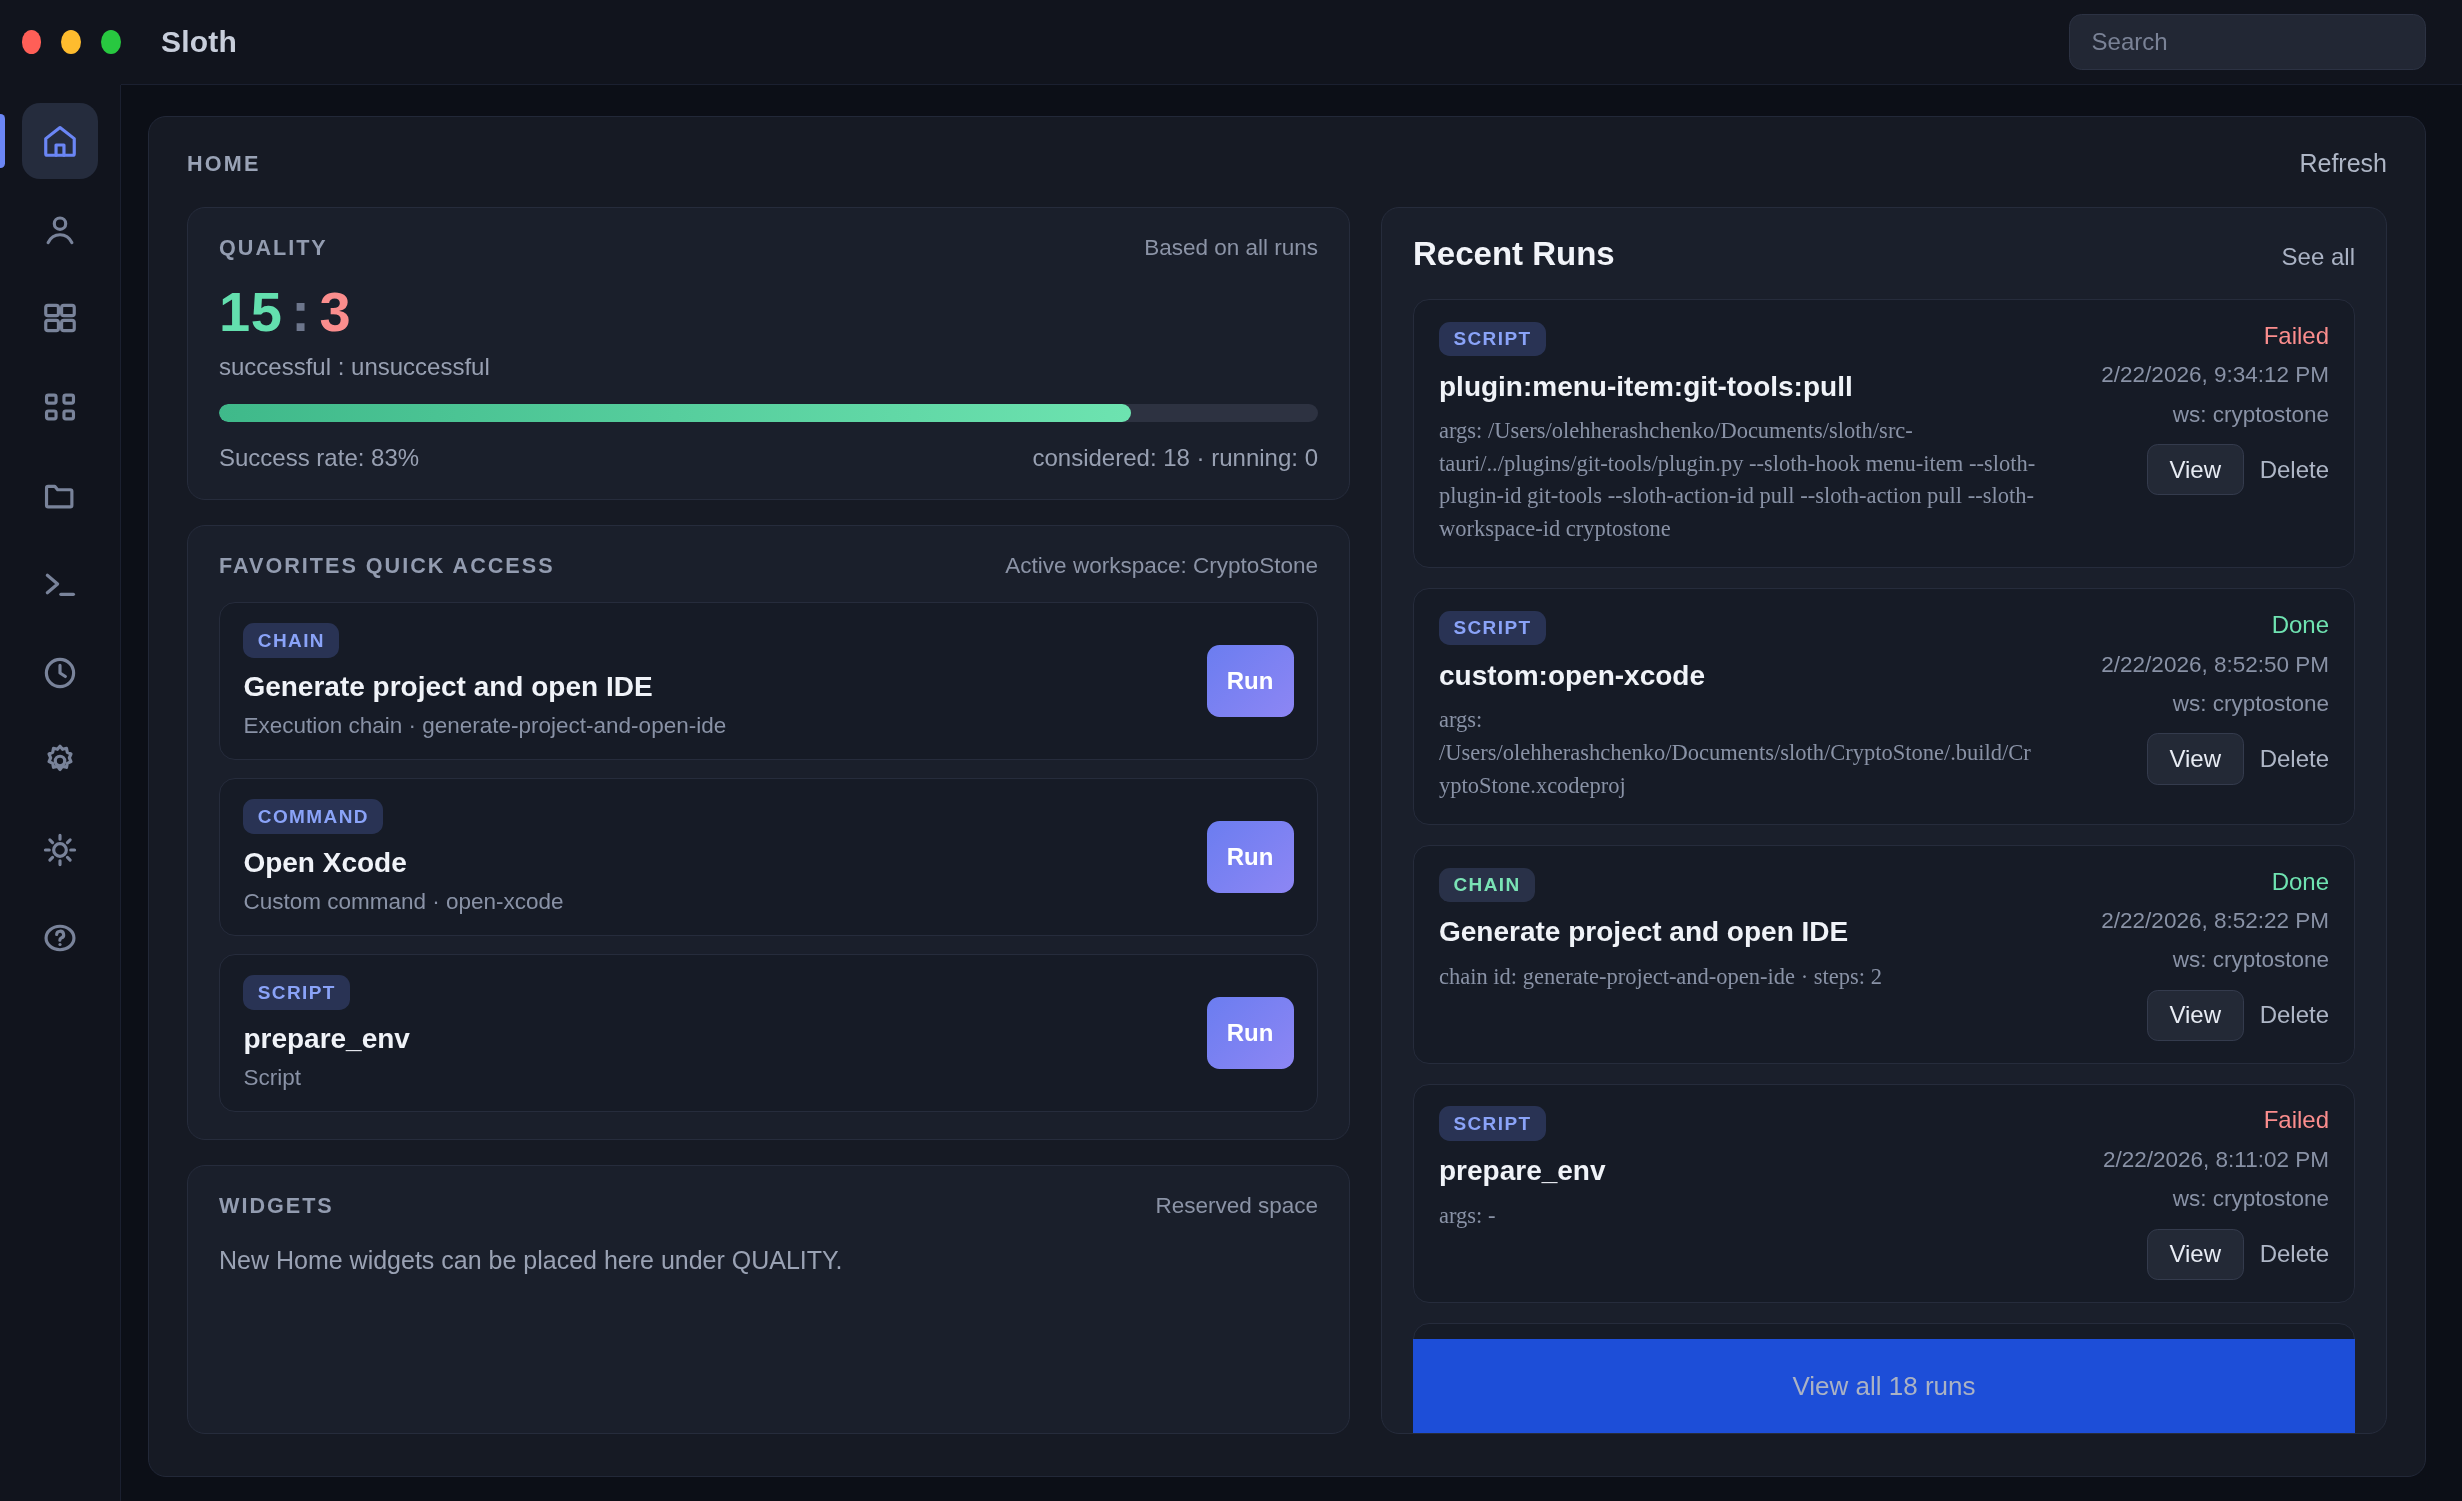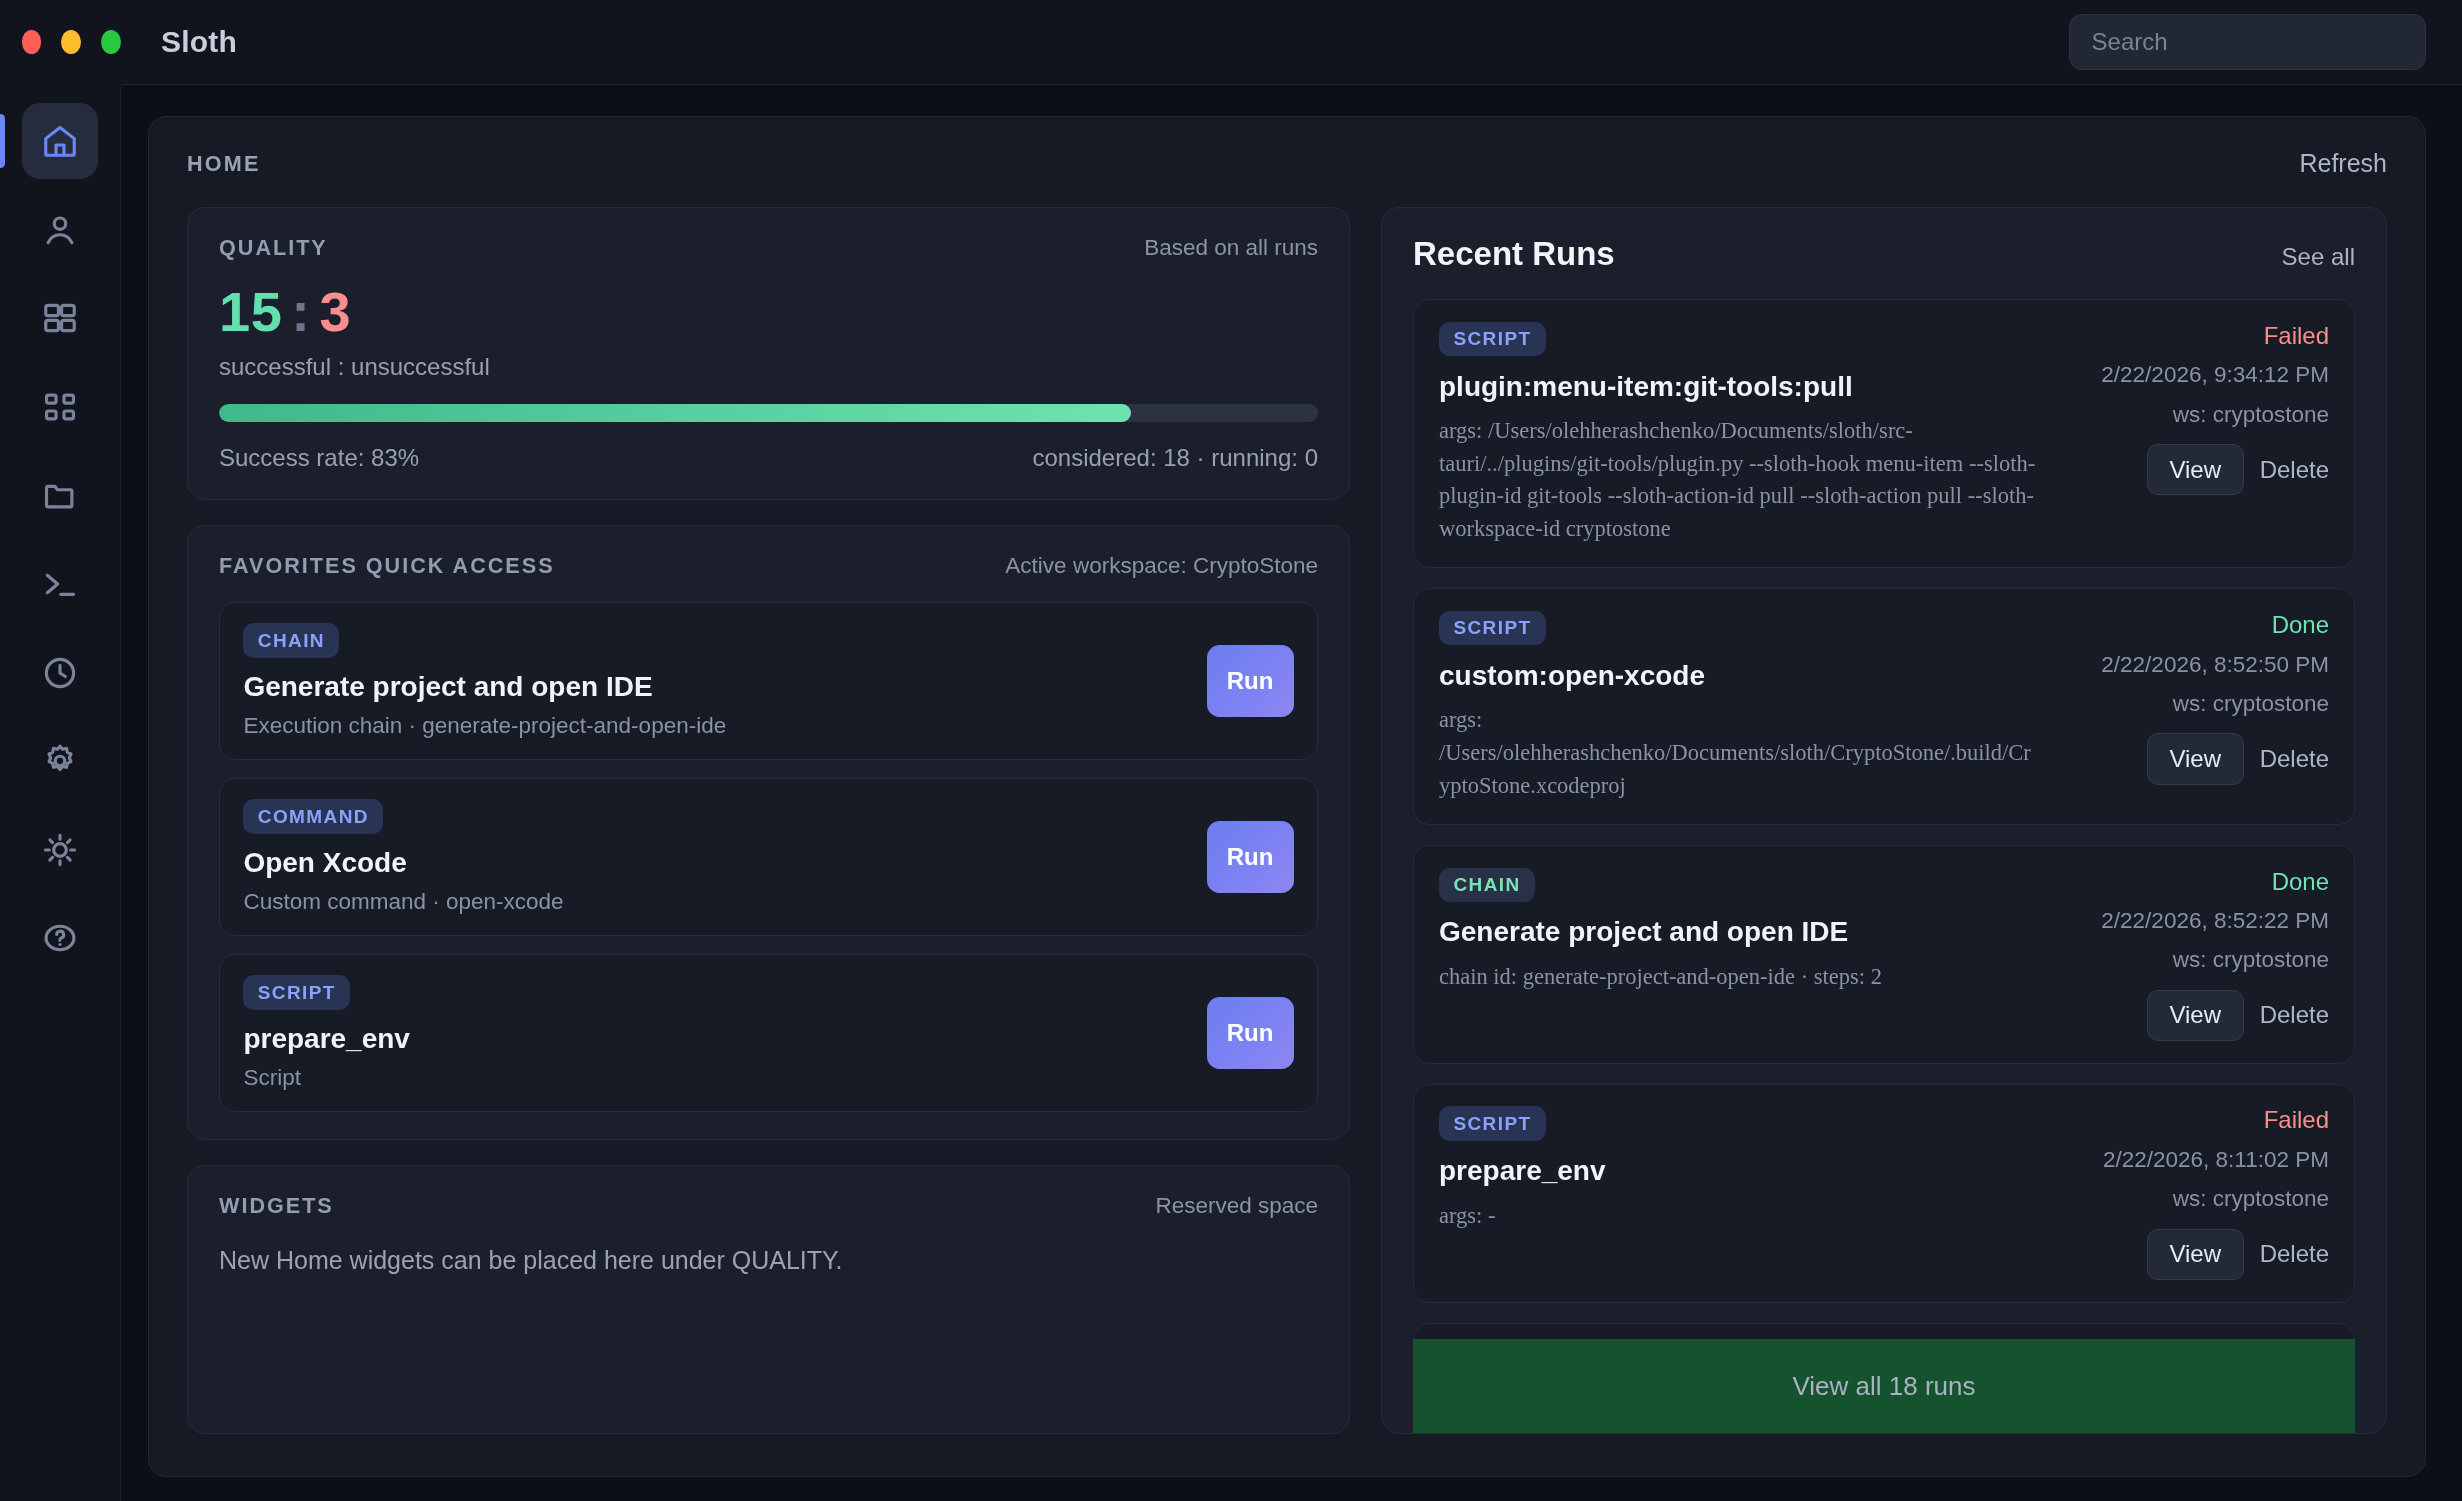--- a/index.html
+++ b/index.html
@@ -346,21 +346,21 @@
     color: #aeb6c6;
     font-size: 24px;
     font-family: "Liberation Sans", sans-serif;
   }
   .runs-foot {
     flex: 0 0 auto;
     text-align: center;
     color: #aab2c4;
     font-size: 26px;
     padding: 32px 0 31px 0;
-    background: #14532d;
+    background: #1d4ed8;
   }
 </style>
 </head>
 <body>
 
 <div id="app">
 
   <div class="titlebar">
     <div class="traffic">
       <span class="dot red"></span>

